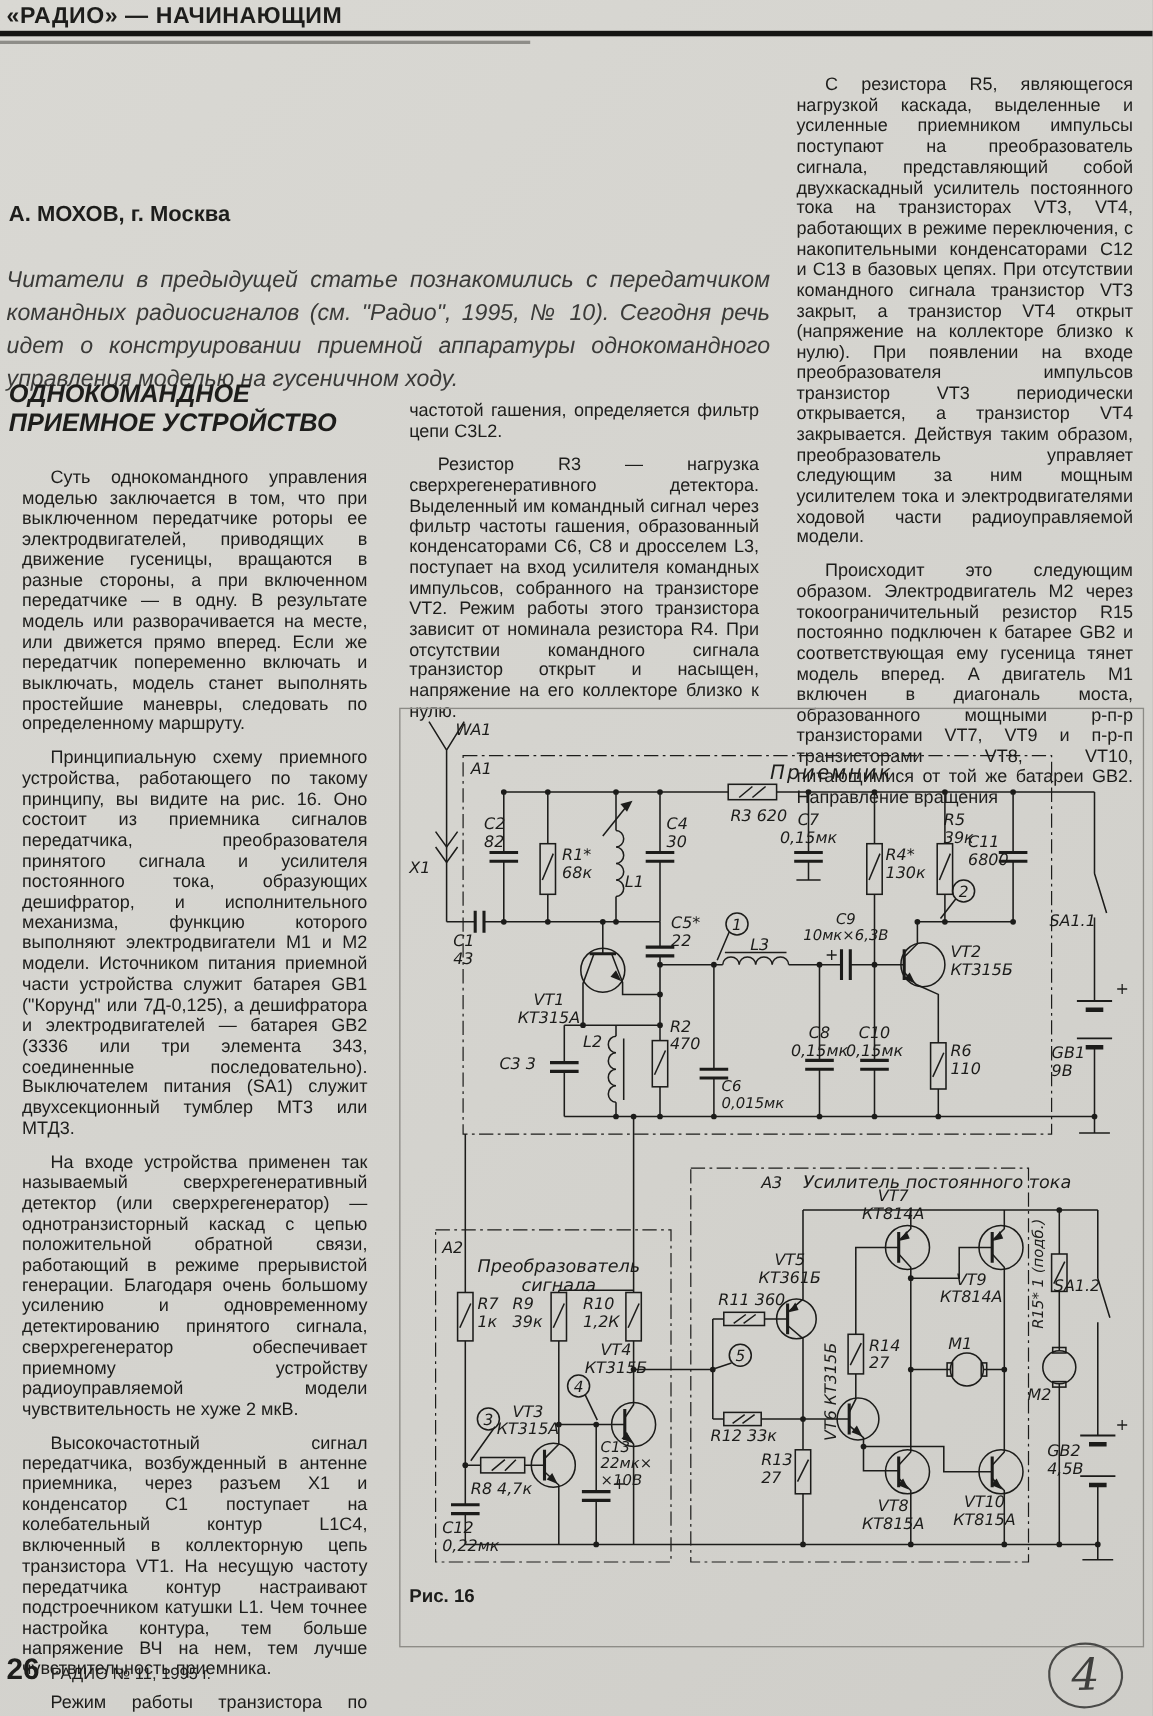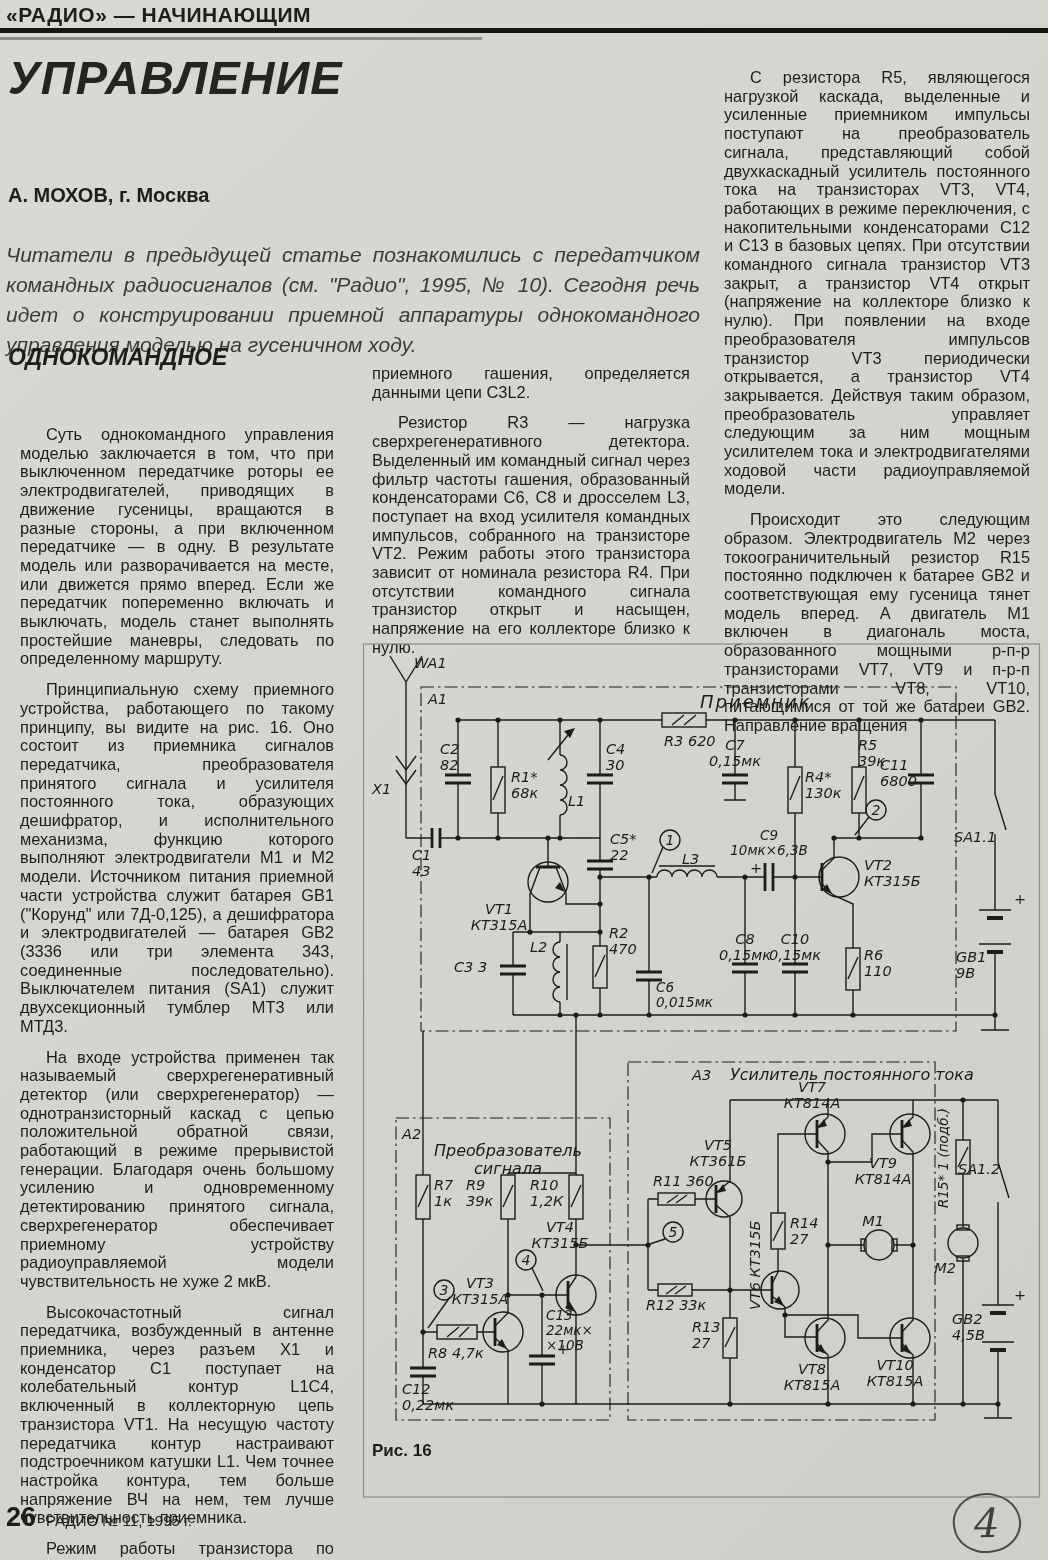--- a/index.html
+++ b/index.html
@@ -48,38 +48,39 @@
 </style>
 </head>
 <body>
 
 <div class="page">
   <div class="hdr">«РАДИО» — НАЧИНАЮЩИМ</div>
   <div class="rule1"></div>
   <div class="rule2"></div>
 
   <h1 class="title">
-    <span>УПРАВЛЕНИЕ</span><br>
+    <br>
   </h1>
   <div class="byline">А. МОХОВ, г. Москва</div>
   <div class="lead">Читатели в предыдущей статье познакомились с передатчиком командных радиосигналов (см. "Радио", 1995, № 10). Сегодня речь идет о конструировании приемной аппаратуры однокомандного управления моделью на гусеничном ходу.</div>
 
   <h2 class="sechead">
     <span>ОДНОКОМАНДНОЕ</span><br>
+    <span>ПРИЕМНОЕ УСТРОЙСТВО</span>
   </h2>
 
   <div class="col col-left">
     <p>Суть однокомандного управления моделью заключается в том, что при выключенном передатчике роторы ее электродвигателей, приводящих в движение гусеницы, вращаются в разные стороны, а при включенном передатчике — в одну. В результате модель или разворачивается на месте, или движется прямо вперед. Если же передатчик попеременно включать и выключать, модель станет выполнять простейшие маневры, следовать по определенному маршруту.</p>
     <p>Принципиальную схему приемного устройства, работающего по такому принципу, вы видите на рис. 16. Оно состоит из приемника сигналов передатчика, преобразователя принятого сигнала и усилителя постоянного тока, образующих дешифратор, и исполнительного механизма, функцию которого выполняют электродвигатели М1 и М2 модели. Источником питания приемной части устройства служит батарея GB1 ("Корунд" или 7Д-0,125), а дешифратора и электродвигателей — батарея GB2 (3336 или три элемента 343, соединенные последовательно). Выключателем питания (SA1) служит двухсекционный тумблер МТ3 или МТД3.</p>
     <p>На входе устройства применен так называемый сверхрегенеративный детектор (или сверхрегенератор) — однотранзисторный каскад с цепью положительной обратной связи, работающий в режиме прерывистой генерации. Благодаря очень большому усилению и одновременному детектированию принятого сигнала, сверхрегенератор обеспечивает приемному устройству радиоуправляемой модели чувствительность не хуже 2 мкВ.</p>
     <p>Высокочастотный сигнал передатчика, возбужденный в антенне приемника, через разъем X1 и конденсатор C1 поступает на колебательный контур L1C4, включенный в коллекторную цепь транзистора VT1. На несущую частоту передатчика контур настраивают подстроечником катушки L1. Чем точнее настройка контура, тем больше напряжение ВЧ на нем, тем лучше чувствительность приемника.</p>
     <p>Режим работы транзистора по постоянному току определяется резистором R1. Конденсатор C5 создает между коллектором и эмиттером положительную обратную связь (по образующих току), благодаря которой транзистор работает в режиме прерывистой генерации. Частота же такой генерации, называемая</p>
   </div>
   <div class="col col-mid">
-    <p class="noind">приемного гашения, определяется данными цепи C3L2.</p>
+    <p class="noind">частотой гашения, определяется фильтр цепи C3L2.</p>
     <p>Резистор R3 — нагрузка сверхрегенеративного детектора. Выделенный им командный сигнал через фильтр частоты гашения, образованный конденсаторами C6, C8 и дросселем L3, поступает на вход усилителя командных импульсов, собранного на транзисторе VT2. Режим работы этого транзистора зависит от номинала резистора R4. При отсутствии командного сигнала транзистор открыт и насыщен, напряжение на его коллекторе близко к нулю.</p>
   </div>
   <div class="col col-right">
     <p>С резистора R5, являющегося нагрузкой каскада, выделенные и усиленные приемником импульсы поступают на преобразователь сигнала, представляющий собой двухкаскадный усилитель постоянного тока на транзисторах VT3, VT4, работающих в режиме переключения, с накопительными конденсаторами C12 и C13 в базовых цепях. При отсутствии командного сигнала транзистор VT3 закрыт, а транзистор VT4 открыт (напряжение на коллекторе близко к нулю). При появлении на входе преобразователя импульсов транзистор VT3 периодически открывается, а транзистор VT4 закрывается. Действуя таким образом, преобразователь управляет следующим за ним мощным усилителем тока и электродвигателями ходовой части радиоуправляемой модели.</p>
     <p>Происходит это следующим образом. Электродвигатель М2 через токоограничительный резистор R15 постоянно подключен к батарее GB2 и соответствующая ему гусеница тянет модель вперед. А двигатель М1 включен в диагональ моста, образованного мощными р-п-р транзисторами VT7, VT9 и п-р-п транзисторами VT8, VT10, питающимися от той же батареи GB2. Направление вращения</p>
   </div>
 
   <svg class="fig" viewBox="0 0 680 858">
     <rect class="bx" x="1.5" y="2" width="676" height="853"></rect>
 

